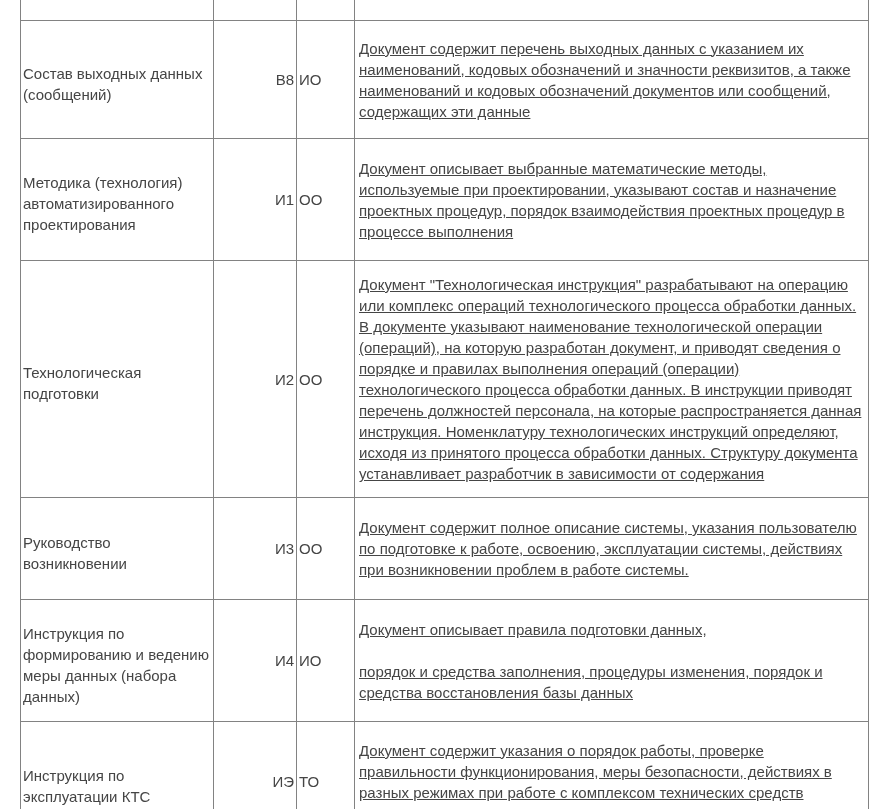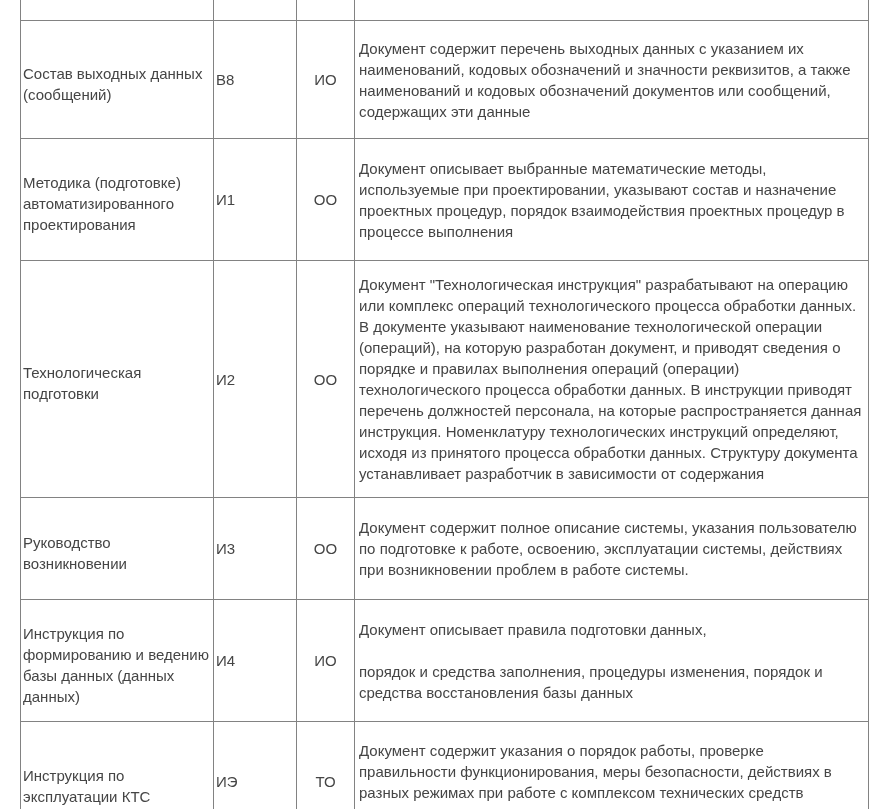--- a/index.html
+++ b/index.html
@@ -30,32 +30,33 @@
     border: 1px solid #828282;
     vertical-align: middle;
     overflow: hidden;
   }
   td.c-name {
     width: 188px;
     padding: 12px 2px 4px 2px;
   }
   td.c-code {
     width: 78px;
-    text-align: left;
+    text-align: right;
     padding: 2px;
   }
   td.c-type {
     width: 53px;
-    text-align: center;
+    text-align: left;
     padding: 2px;
   }
   td.c-desc {
     width: 505px;
     padding: 4px 4px;
     white-space: pre-line;
+    text-decoration: underline;
   }
   tr.partial-row td {
     height: 30px;
   }
 </style>
 </head>
 <body>
 
 <div class="viewport">
   <table class="doc-table">
@@ -67,39 +68,39 @@
         <td class="c-type"></td>
         <td class="c-desc"></td>
       </tr>
     <tr style="height: 118px;">
     <td class="c-name">Состав выходных данных (сообщений)</td>
     <td class="c-code">В8</td>
     <td class="c-type">ИО</td>
     <td class="c-desc">Документ содержит перечень выходных данных с указанием их наименований, кодовых обозначений и значности реквизитов, а также наименований и кодовых обозначений документов или сообщений, содержащих эти данные</td>
   </tr>
         <tr style="height: 122px;">
-    <td class="c-name">Методика (подготовке) автоматизированного проектирования</td>
+    <td class="c-name">Методика (технология) автоматизированного проектирования</td>
     <td class="c-code">И1</td>
     <td class="c-type">ОО</td>
     <td class="c-desc">Документ описывает выбранные математические методы, используемые при проектировании, указывают состав и назначение проектных процедур, порядок взаимодействия проектных процедур в процессе выполнения</td>
   </tr>
         <tr style="height: 237px;">
     <td class="c-name">Технологическая подготовки</td>
     <td class="c-code">И2</td>
     <td class="c-type">ОО</td>
     <td class="c-desc">Документ "Технологическая инструкция" разрабатывают на операцию или комплекс операций технологического процесса обработки данных. В документе указывают наименование технологической операции (операций), на которую разработан документ, и приводят сведения о порядке и правилах выполнения операций (операции) технологического процесса обработки данных. В инструкции приводят перечень должностей персонала, на которые распространяется данная инструкция.  Номенклатуру технологических инструкций определяют, исходя из принятого процесса обработки данных. Структуру документа устанавливает разработчик в зависимости от содержания</td>
   </tr>
         <tr style="height: 102px;">
     <td class="c-name">Руководство возникновении</td>
     <td class="c-code">И3</td>
     <td class="c-type">ОО</td>
     <td class="c-desc">Документ содержит полное описание системы, указания пользователю по подготовке к работе, освоению, эксплуатации системы,  действиях при возникновении проблем в работе системы.</td>
   </tr>
         <tr style="height: 122px;">
-    <td class="c-name">Инструкция по формированию и ведению базы данных (данных данных)</td>
+    <td class="c-name">Инструкция по формированию и ведению меры данных (набора данных)</td>
     <td class="c-code">И4</td>
     <td class="c-type">ИО</td>
     <td class="c-desc">Документ описывает правила подготовки данных,
 
 порядок и средства заполнения, процедуры изменения, порядок и средства восстановления базы данных</td>
   </tr>
         <tr style="height: 120px;">
     <td class="c-name">Инструкция по эксплуатации КТС</td>
     <td class="c-code">ИЭ</td>
     <td class="c-type">ТО</td>

